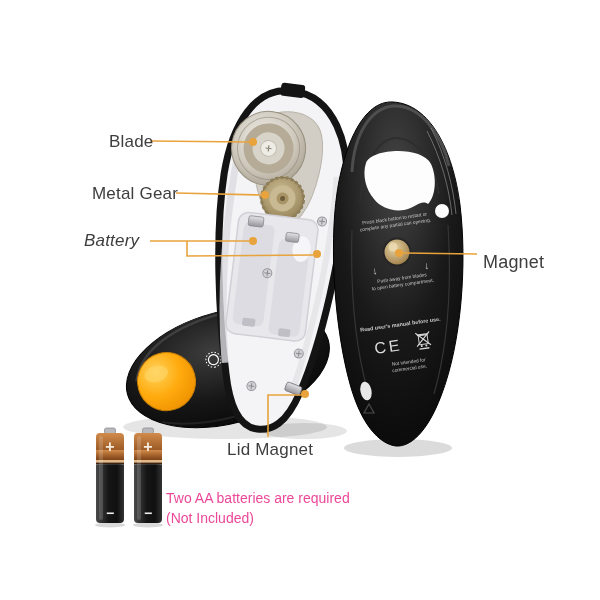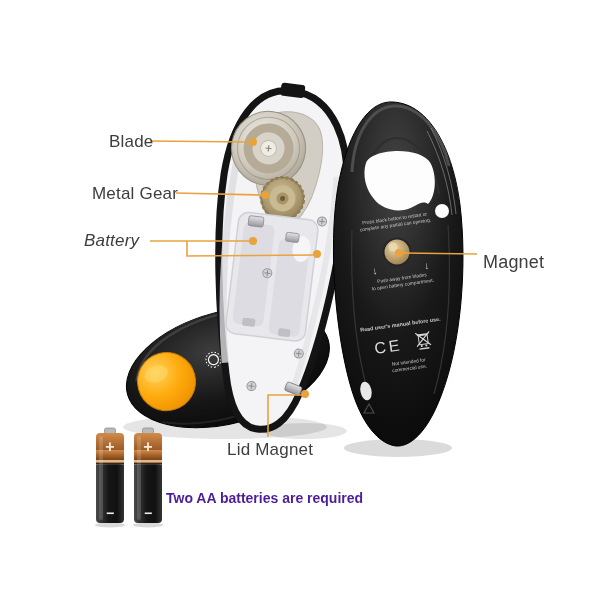--- a/index.html
+++ b/index.html
@@ -6,21 +6,21 @@
   .canvas{
     position:relative;width:600px;height:600px;background:#ffffff;overflow:hidden;
     font-family:"Liberation Sans",sans-serif;
   }
   .stage{position:absolute;left:0;top:0;}
   .callout{
     position:absolute;color:#3E3E3E;font-size:17px;line-height:20px;
     letter-spacing:.2px;white-space:nowrap;
   }
   .note{
-    position:absolute;color:#4c1d95;font-size:14px;line-height:20px;white-space:nowrap;font-weight:bold;
+    position:absolute;color:#ec4899;font-size:14px;line-height:20px;white-space:nowrap;
   }
 </style>
 </head>
 <body>
 
 <div class="canvas">
 
   <svg class="stage" width="600" height="600" viewBox="0 0 600 600">
     <defs>
       <radialGradient id="bladeGrad" cx="42%" cy="38%" r="70%">
@@ -215,15 +215,16 @@
   <div class="callout" style="left:109px;top:132px;">Blade</div>
   <div class="callout" style="left:92px;top:184px;">Metal Gear</div>
   <div class="callout" style="left:84px;top:231px;font-style:italic;">
     <div>Battery</div>
   </div>
   <div class="callout" style="left:483px;top:244px;font-size:18px;margin-top:8px;">Magnet</div>
   <div class="callout" style="left:227px;top:440px;">Lid Magnet</div>
 
   <div class="note" style="left:166px;top:488px;">
     <div>Two AA batteries are required</div>
+    <div>(Not Included)</div>
   </div>
 
 </div>
 
 </body></html>

